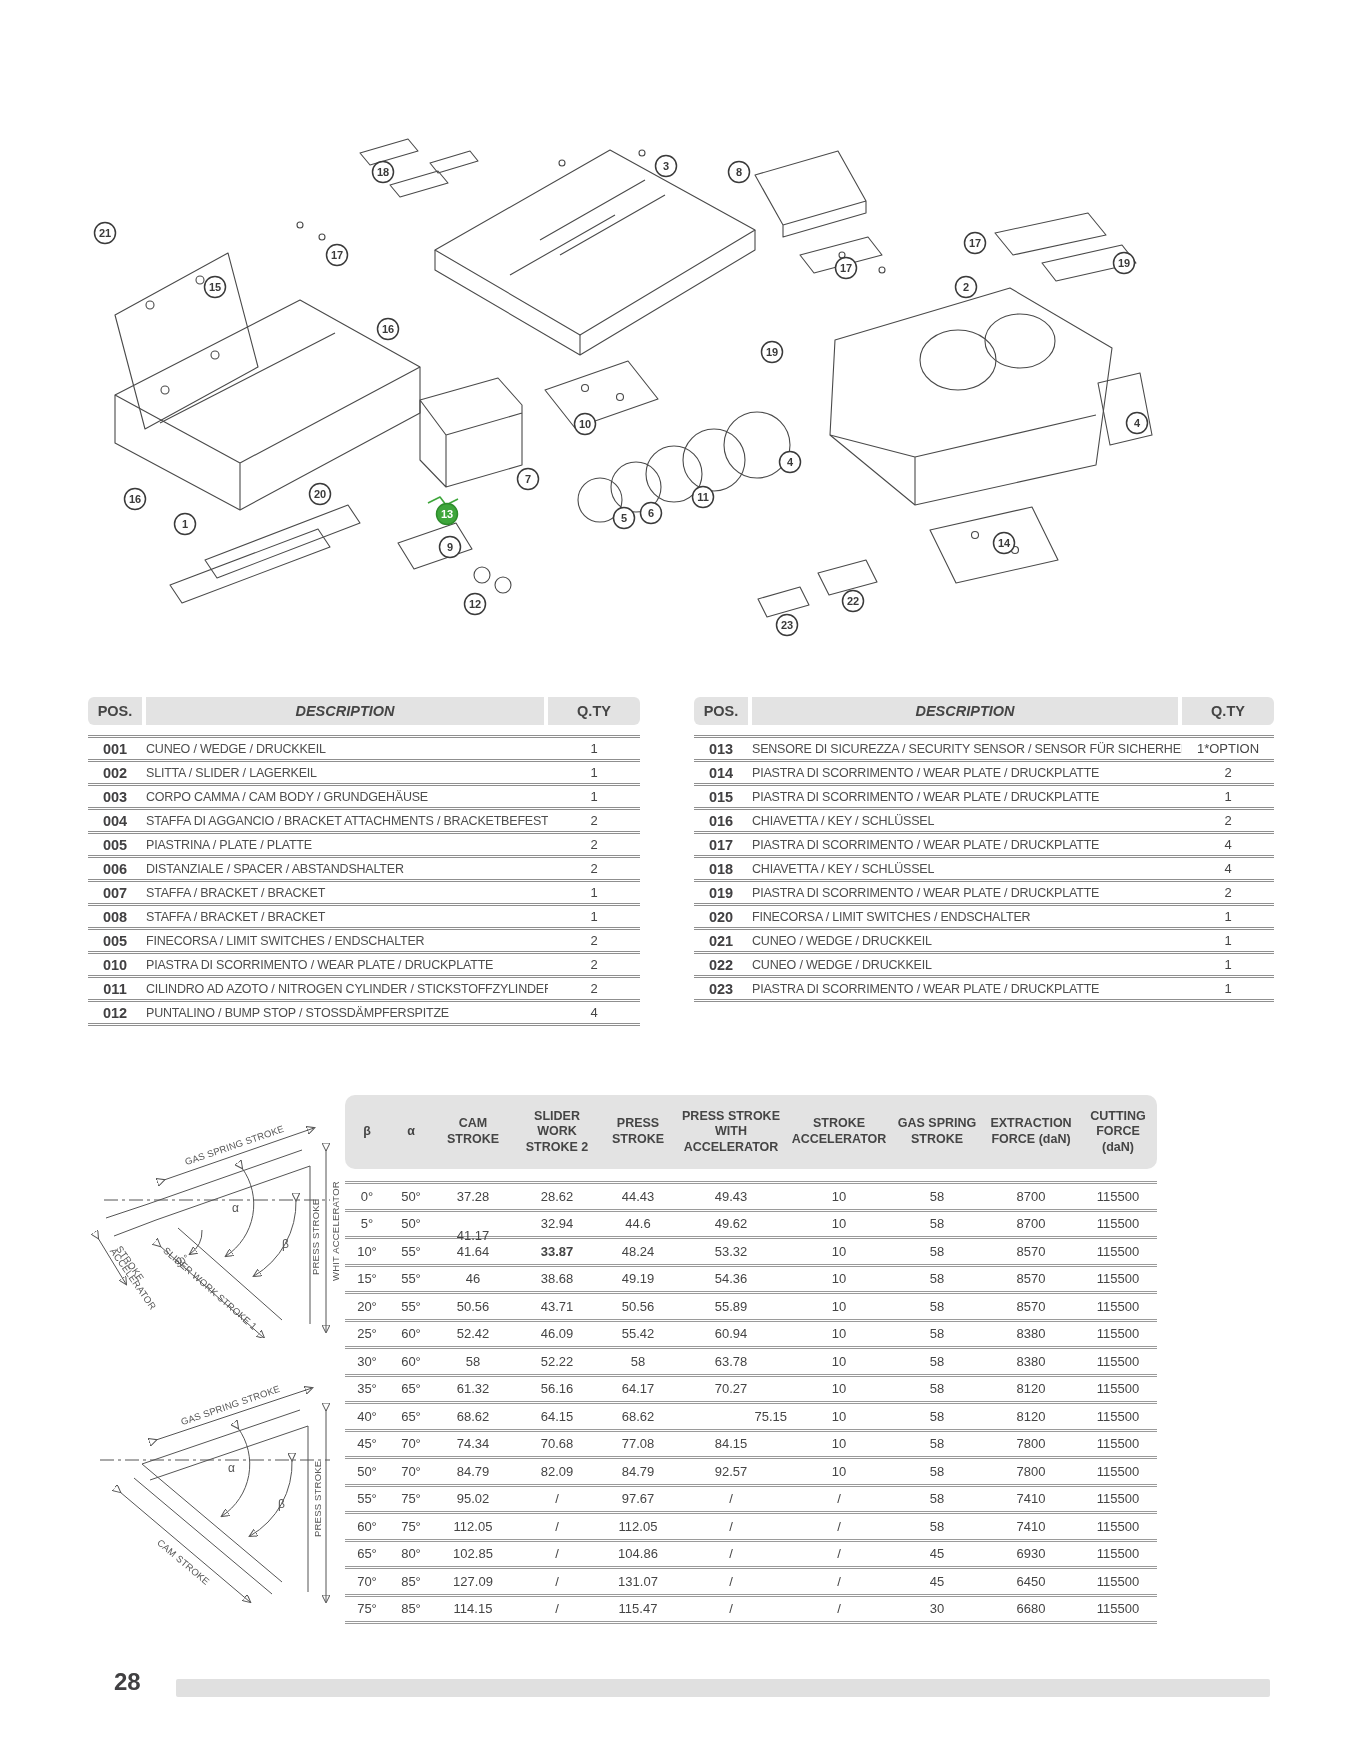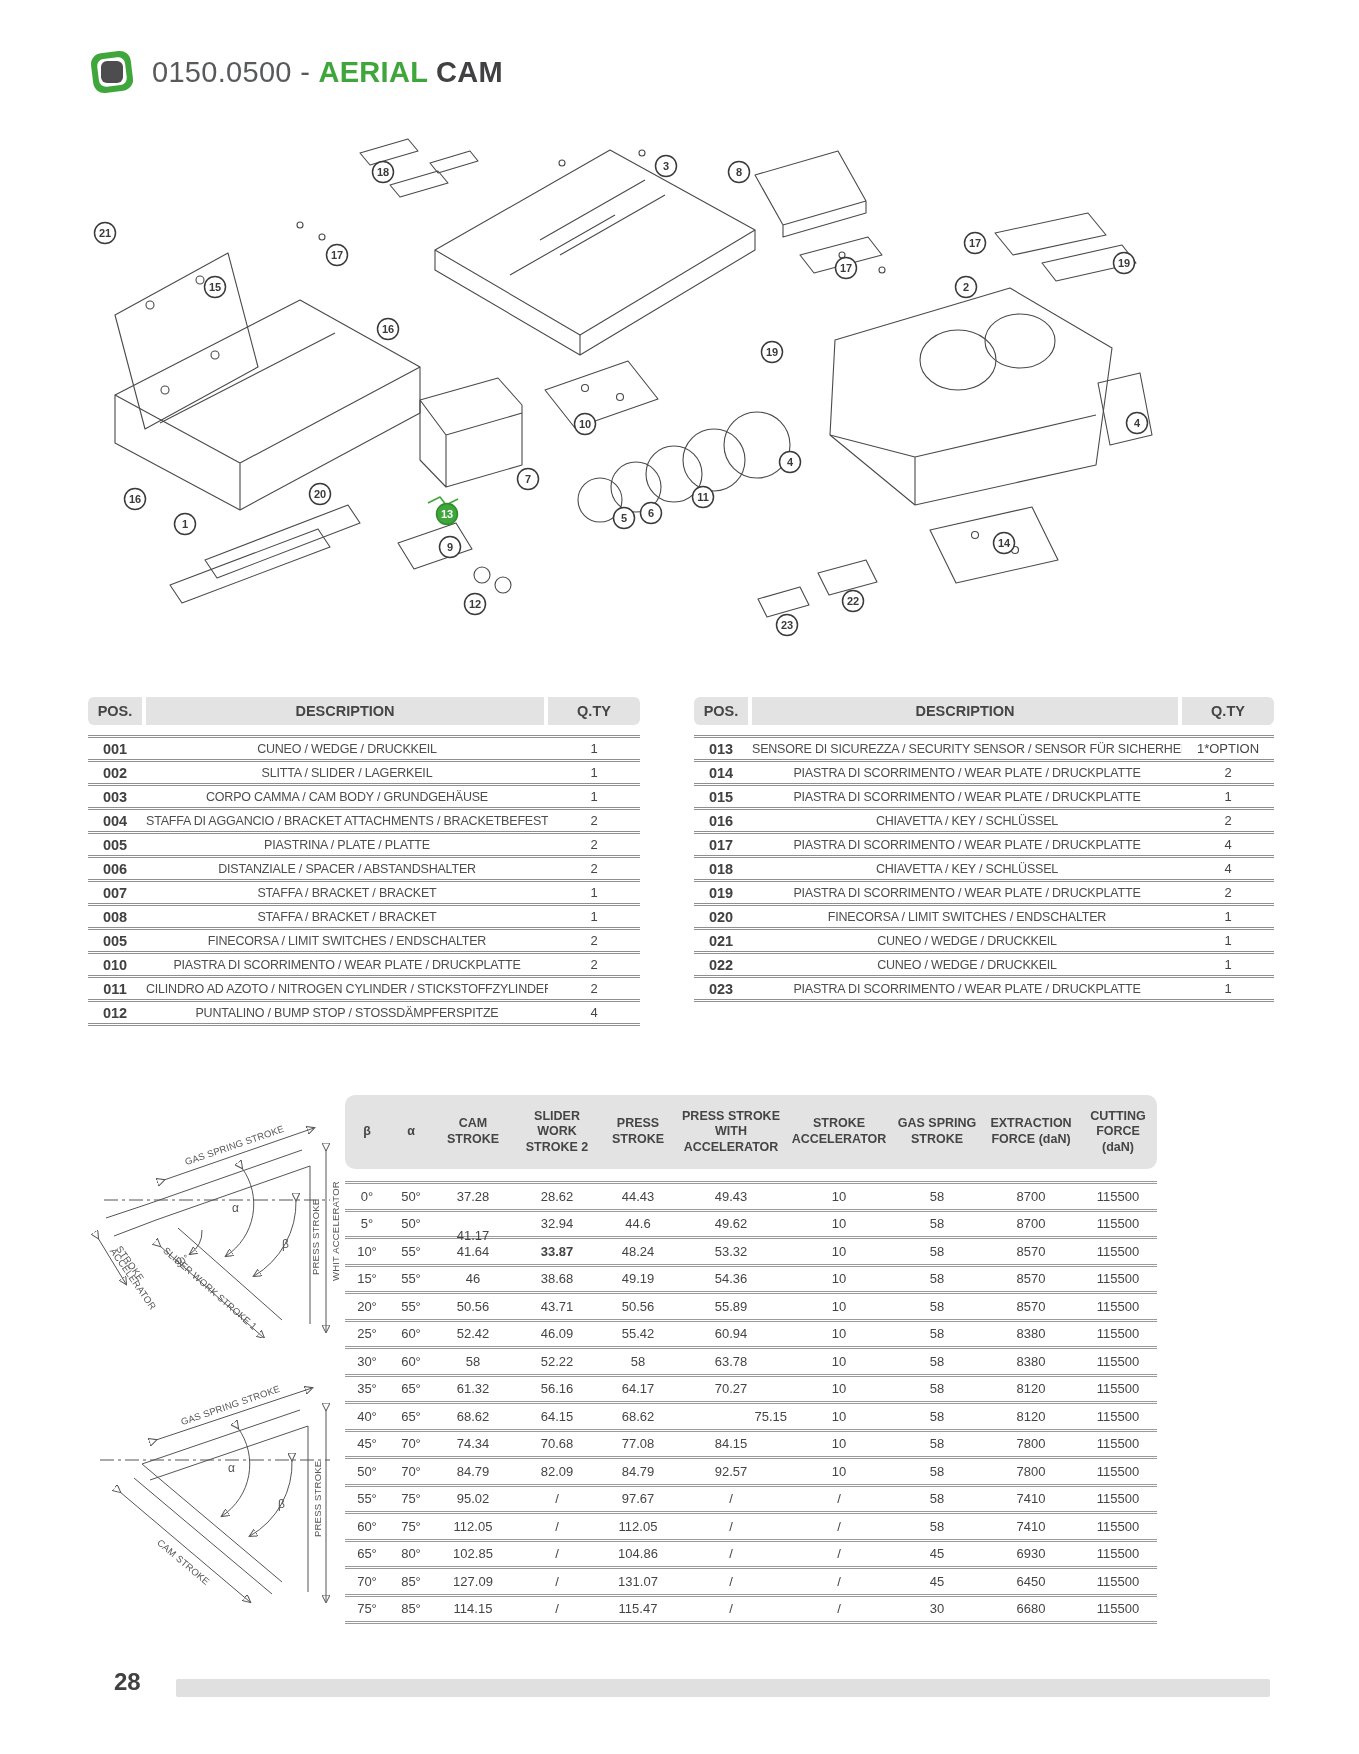--- a/index.html
+++ b/index.html
@@ -23,27 +23,27 @@
   .balloon.green text{fill:#ffffff;}
 
   
   .ptable{position:absolute;top:697px;}
   .ptable.left{left:88px;width:552px;}
   .ptable.right{left:694px;width:580px;}
   .phead{display:flex;gap:4px;height:28px;}
   .phead .hc{background:#e3e3e3;display:flex;align-items:center;justify-content:center;
              font-weight:bold;font-size:14.5px;color:#454545;}
   .phead .hc.pos{width:54px;border-radius:6px 0 0 6px;}
-  .phead .hc.desc{flex:1;}
+  .phead .hc.desc{flex:1;font-style:italic;}
   .phead .hc.qty{width:92px;border-radius:0 6px 6px 0;}
   .pbody{margin-top:10px;border-top:3px double #8f8f8f;}
   .prow{display:flex;align-items:center;height:21px;border-bottom:3px double #8f8f8f;}
   .prow .pos{width:54px;text-align:center;font-weight:bold;font-size:14.5px;color:#414042;}
   .prow .desc{flex:1;font-size:12.5px;letter-spacing:-.2px;color:#4d4d4d;padding-left:4px;
-              white-space:nowrap;overflow:hidden;text-align:center;}
+              white-space:nowrap;overflow:hidden;}
   .prow .qty{width:92px;text-align:center;font-size:13px;color:#454545;}
 
   
   .angles{position:absolute;left:86px;width:256px;}
   .angles.top{top:1088px;height:250px;}
   .angles.bottom{top:1352px;height:260px;}
   .angles line,.angles path,.angles polyline{fill:none;stroke:#555;stroke-width:1;}
   .angles .dim{stroke:#555;}
   .angles text{fill:#555;font-size:9.5px;letter-spacing:.2px;}
   .angles .greek{font-size:12px;}
@@ -59,30 +59,20 @@
   
   .pgnum{position:absolute;left:114px;top:1668px;font-size:24px;font-weight:bold;color:#414042;}
   .footbar{position:absolute;left:176px;top:1679px;width:1094px;height:18px;background:#e0e0e0;
            border-radius:2px;}
 </style>
 </head>
 <body>
 
 <div class="page">
 
-  <div class="hdr">
-    <svg width="48" height="48" viewBox="0 0 48 48">
-      <g transform="rotate(-7 24 24)">
-        <rect x="4" y="4" width="40" height="40" rx="11" fill="#3ea63b"></rect>
-        <rect x="10" y="10" width="28" height="28" rx="7" fill="#ffffff"></rect>
-      </g>
-      <rect x="13" y="13" width="22" height="22" rx="6" fill="#4d4d4f"></rect>
-    </svg>
-    <div class="ttl"><span class="code">0150.0500 - </span><span class="accent">AERIAL</span><span class="rest"> CAM</span></div>
-  </div>
 
   <svg class="exploded" viewBox="0 0 1359 580">
 
     <path d="M435,145 L610,45 L755,125 L580,230 Z"></path>
     <path d="M435,145 L435,165 L580,250 L580,230 M755,125 L755,145 L580,250"></path>
     <path d="M540,135 L645,75 M560,150 L665,90 M510,170 L615,110"></path>
 
     <path d="M360,48 l48,-14 l10,12 l-48,14 Z M390,80 l48,-14 l10,12 l-48,14 Z M430,58 l40,-12 l8,10 l-40,12 Z"></path>
 
     <path d="M755,70 L838,46 L866,96 L783,120 Z M783,120 L783,132 L866,108 L866,96"></path>

